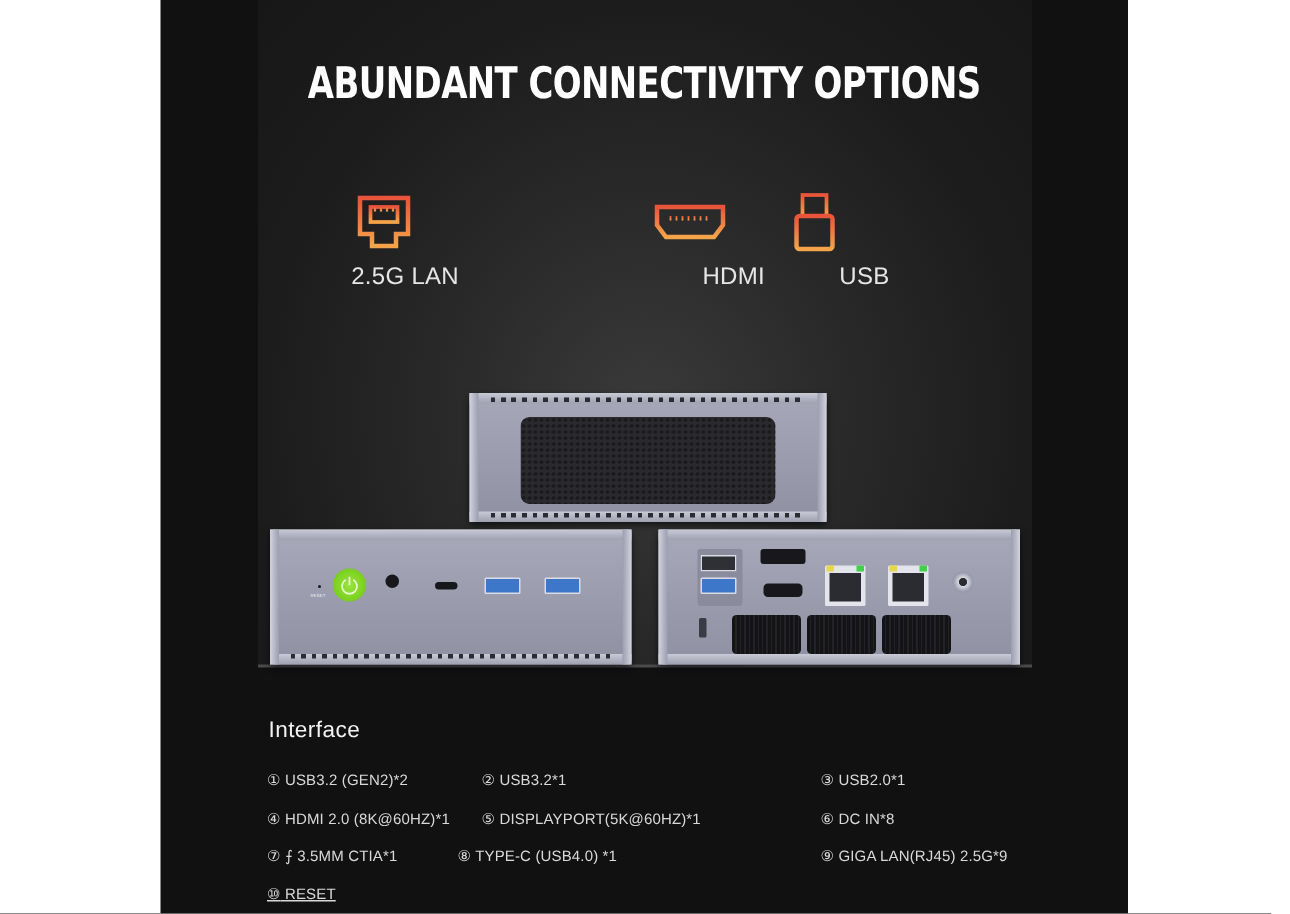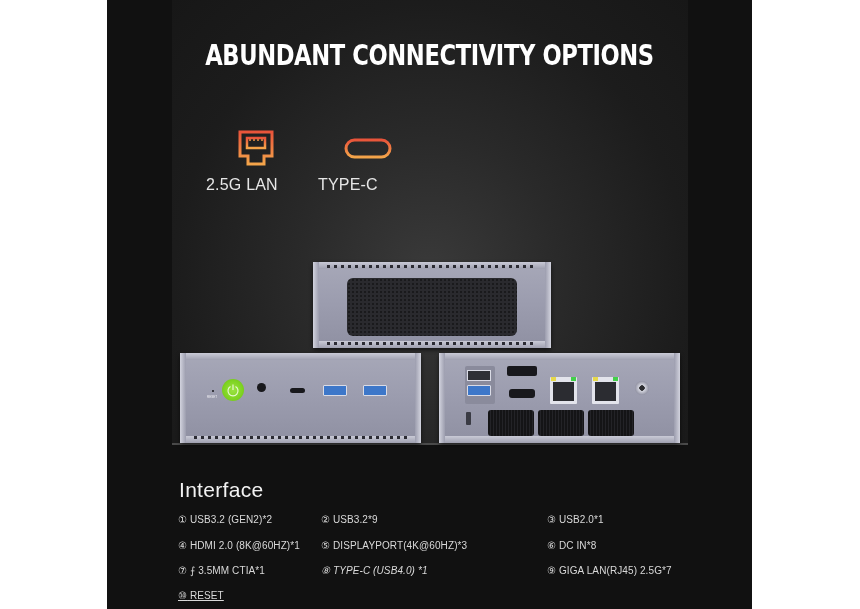--- a/index.html
+++ b/index.html
@@ -5,21 +5,21 @@
   html,body{margin:0;padding:0;}
   body{width:860px;height:609px;background:#ffffff;position:relative;overflow:hidden;font-family:"Liberation Sans",sans-serif;}
   .poster{position:absolute;left:107px;top:0;width:645px;height:609px;background:#111111;overflow:hidden;}
   .upper{position:absolute;left:65px;top:0;width:516px;height:444px;
     background:radial-gradient(ellipse at 50% 62%, #3a3a3a 0%, #2a2a2a 35%, #1c1c1c 70%, #171717 100%);}
   .upper-line{position:absolute;left:65px;top:443px;width:516px;height:2px;background:#4a4a4a;}
   .title{position:absolute;left:0;top:38px;width:645px;text-align:center;color:#ffffff;
     font-family:"DejaVu Sans",sans-serif;font-weight:bold;font-size:29px;letter-spacing:-0.5px;
     transform:scaleX(0.78);transform-origin:center;}
   .icons{position:absolute;left:0;top:128px;width:645px;height:70px;}
-  .icon-item{position:absolute;top:0;width:100px;text-align:left;}
+  .icon-item{position:absolute;top:0;width:100px;text-align:right;}
   .icon-item svg{display:block;margin:0 auto;height:42px;}
   .icon-label{display:block;margin-top:6px;color:#e6e6e6;font-size:16px;letter-spacing:0.2px;}
   .device{position:absolute;}
   .case{position:absolute;background:linear-gradient(180deg,#a7a8b8 0%,#9c9daf 45%,#8f90a2 100%);border-radius:3px;box-shadow:0 2px 4px rgba(0,0,0,.6);}
   .case .rail{position:absolute;left:0;right:0;height:7px;background:linear-gradient(180deg,#c9cad6,#9fa0b0);}
   .case .rail.top{top:0;}
   .case .rail.bot{bottom:0;}
   .case .dots{position:absolute;left:14px;right:14px;height:3px;
     background:repeating-linear-gradient(90deg,#2b2b33 0 3px,transparent 3px 7px);}
   .case .side{position:absolute;top:0;bottom:0;width:6px;background:linear-gradient(90deg,#d2d3de,#9c9dae);}
@@ -31,21 +31,21 @@
   .usb3{background:#3d77c9;border:1px solid #dadbe5;border-radius:1px;}
   .usb2{background:#2f3036;border:1px solid #dadbe5;}
   .blk{background:#18181c;}
   .rj45{background:#e3e4ec;border-radius:1px;}
   .rj45 .in{position:absolute;left:3px;top:5px;right:3px;bottom:3px;background:#2b2c31;}
   .led{position:absolute;top:0;width:5px;height:4px;}
   .vent{position:absolute;background:repeating-linear-gradient(90deg,#141416 0 2px,#232327 2px 3px);border-radius:3px;}
   .power{position:absolute;border-radius:50%;background:radial-gradient(circle,#9be342 0%,#7ed321 60%,#6ab817 100%);}
   .power svg{position:absolute;left:4px;top:4px;}
   .tiny{position:absolute;color:#f0f0f4;font-size:3px;}
-  .iface-title{position:absolute;left:72px;top:478px;color:#f2f2f2;font-size:21px;font-weight:normal;letter-spacing:0.3px;}
+  .iface-title{position:absolute;left:72px;top:478px;color:#f2f2f2;font-size:15px;font-weight:normal;letter-spacing:0.3px;}
   .spec{position:absolute;color:#d9d9d9;font-size:10px;white-space:nowrap;letter-spacing:0.1px;}
 </style>
 </head>
 <body>
 
 <div class="poster">
   <div class="upper"></div>
   <div class="upper-line"></div>
 
   <div class="title">ABUNDANT CONNECTIVITY OPTIONS</div>
@@ -58,26 +58,35 @@
               <stop offset="0" stop-color="#e9543a"></stop>
               <stop offset="1" stop-color="#f4a54a"></stop>
             </linearGradient>
           </defs>
         <path d="M4 4 H36 V28 H28 V36 H12 V28 H4 Z" fill="none" stroke="url(#og)" stroke-width="3"></path>
         <rect x="11" y="10" width="18" height="10" fill="none" stroke="url(#og)" stroke-width="2.5"></rect>
         <path d="M14 10 V13 M18 10 V13 M22 10 V13 M26 10 V13" stroke="url(#og)" stroke-width="1.5"></path>
       </svg>
       <span class="icon-label">2.5G LAN</span>
     </div>
-    <div class="icon-item" style="left:211px;">
+    <div class="icon-item" style="left:303px;">
       <svg width="50" height="42" viewBox="0 0 50 42">
-        <rect x="3" y="12" width="44" height="17" rx="8.5" fill="none" stroke="url(#og)" stroke-width="3"></rect>
-        <line x1="13" y1="20.5" x2="37" y2="20.5" stroke="url(#og)" stroke-width="2.5" stroke-linecap="round"></line>
+        <path d="M3 10 H47 V22 L41 30 H9 L3 22 Z" fill="none" stroke="url(#og)" stroke-width="3"></path>
+        <path d="M10 16 H40" stroke="url(#og)" stroke-width="2"></path>
+        <path d="M12 16 V19 M16 16 V19 M20 16 V19 M24 16 V19 M28 16 V19 M32 16 V19 M36 16 V19" stroke="url(#og)" stroke-width="1.2"></path>
       </svg>
-      <span class="icon-label">TYPE-C</span>
+      <span class="icon-label">HDMI</span>
+    </div>
+    <div class="icon-item" style="left:386px;">
+      <svg width="34" height="42" viewBox="0 0 34 42">
+        <rect x="9" y="2" width="16" height="14" fill="none" stroke="url(#og)" stroke-width="2.5"></rect>
+        <rect x="5" y="16" width="24" height="22" rx="2" fill="none" stroke="url(#og)" stroke-width="3"></rect>
+        <path d="M13 9 H16 M19 9 H22" stroke="url(#og)" stroke-width="2"></path>
+      </svg>
+      <span class="icon-label">USB</span>
     </div>
   </div>
 
   <div class="case device" style="left:206px;top:262px;width:238px;height:86px;">
     <div class="rail top"></div>
     <div class="dots" style="top:3px;"></div>
     <div class="rail bot"></div>
     <div class="dots" style="bottom:3px;"></div>
     <div class="side l"></div>
     <div class="side r"></div>
@@ -127,25 +136,25 @@
     <div class="port" style="left:196px;top:28px;width:14px;height:14px;border-radius:50%;background:radial-gradient(circle,#2c2c30 25%,#d6d7e1 30%,#8a8b9c 75%);"></div>
     <div class="port" style="left:27px;top:59px;width:5px;height:13px;background:#3a3b44;border-radius:1px;"></div>
     <div class="vent" style="left:49px;top:57px;width:46px;height:26px;"></div>
     <div class="vent" style="left:99px;top:57px;width:46px;height:26px;"></div>
     <div class="vent" style="left:149px;top:57px;width:46px;height:26px;"></div>
   </div>
 
   <div class="iface-title">Interface</div>
 
   <div class="spec" style="left:71px;top:514px;"><span>①</span> <span>USB3.2 (GEN2)*2</span></div>
-  <div class="spec" style="left:214px;top:514px;"><span>②</span> <span>USB3.2*9</span></div>
+  <div class="spec" style="left:214px;top:514px;"><span>②</span> <span>USB3.2*1</span></div>
   <div class="spec" style="left:440px;top:514px;"><span>③</span> <span>USB2.0*1</span></div>
 
   <div class="spec" style="left:71px;top:540px;"><span>④</span> <span>HDMI 2.0 (8K@60HZ)*1</span></div>
-  <div class="spec" style="left:214px;top:540px;"><span>⑤</span> <span>DISPLAYPORT(4K@60HZ)*3</span></div>
+  <div class="spec" style="left:214px;top:540px;"><span>⑤</span> <span>DISPLAYPORT(5K@60HZ)*1</span></div>
   <div class="spec" style="left:440px;top:540px;"><span>⑥</span> <span>DC IN*8</span></div>
 
   <div class="spec" style="left:71px;top:565px;"><span>⑦</span> <span>⨍ 3.5MM CTIA*1</span></div>
-  <div class="spec" style="left:214px;top:565px;font-style:italic;"><span>⑧</span> <span>TYPE-C (USB4.0) *1</span></div>
-  <div class="spec" style="left:440px;top:565px;"><span>⑨</span> <span>GIGA LAN(RJ45) 2.5G*7</span></div>
+  <div class="spec" style="left:198px;top:565px;"><span>⑧</span> <span>TYPE-C (USB4.0) *1</span></div>
+  <div class="spec" style="left:440px;top:565px;"><span>⑨</span> <span>GIGA LAN(RJ45) 2.5G*9</span></div>
 
   <div class="spec" style="left:71px;top:590px;text-decoration:underline;"><span>⑩</span> <span>RESET</span></div>
 </div>
 
 </body></html>

